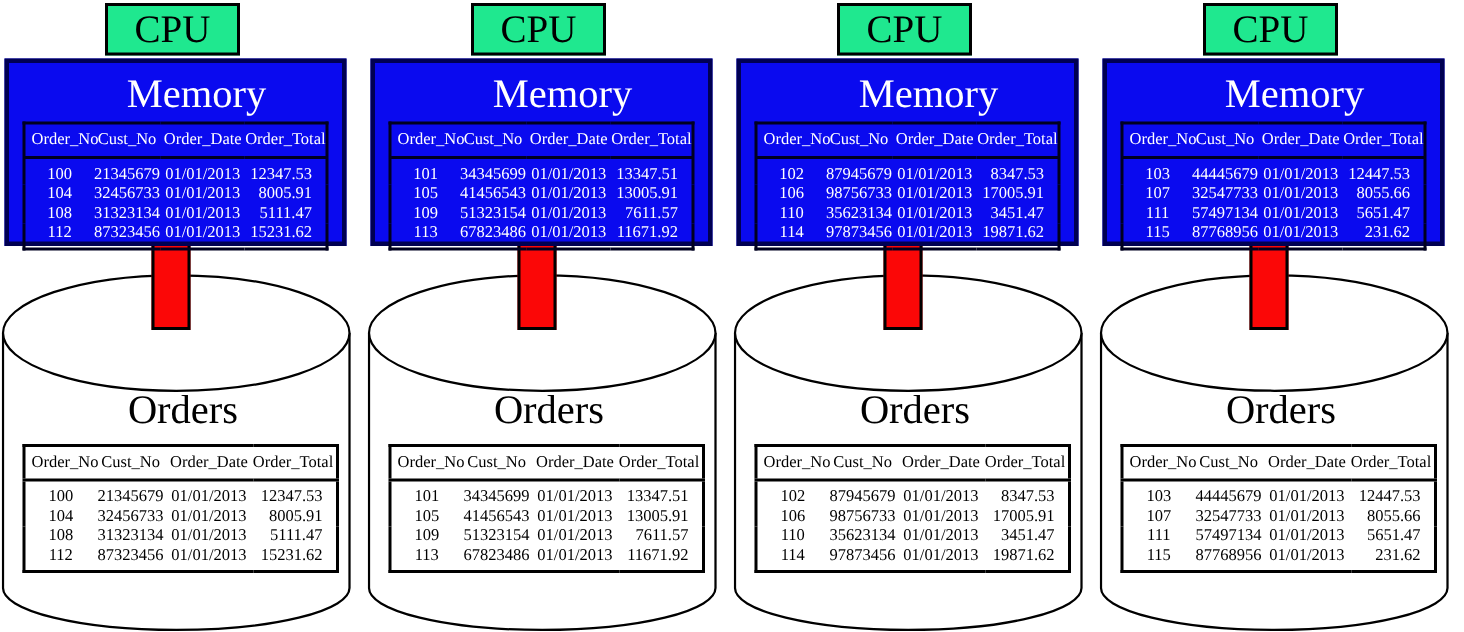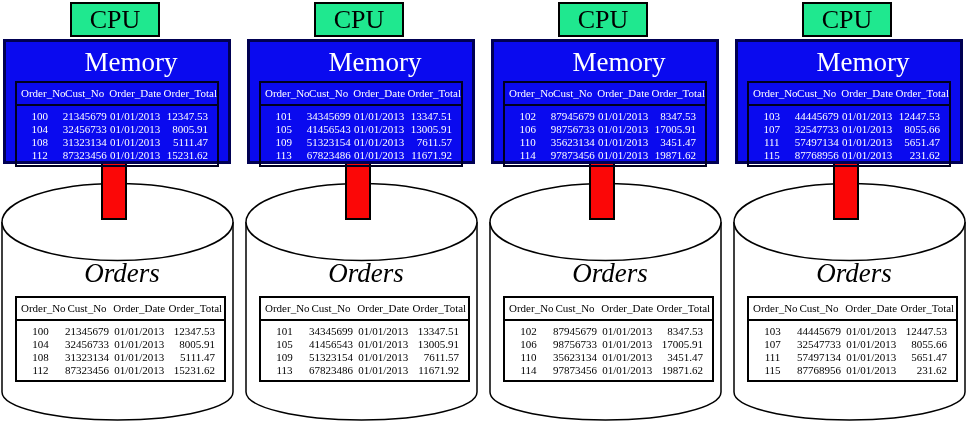--- a/index.html
+++ b/index.html
@@ -109,21 +109,20 @@
   }
   .orders-title {
     position: absolute;
     left: 0;
     top: 258px;
     width: 100%;
     text-align: center;
     font-size: 27px;
     color: #000;
     z-index: 2;
-    font-style: italic;
   }
   .orders-table {
     position: absolute;
     left: 15px;
     top: 296px;
     width: 211px;
     background: #fff;
     color: #000;
     border: 2px solid #000;
     z-index: 2;

